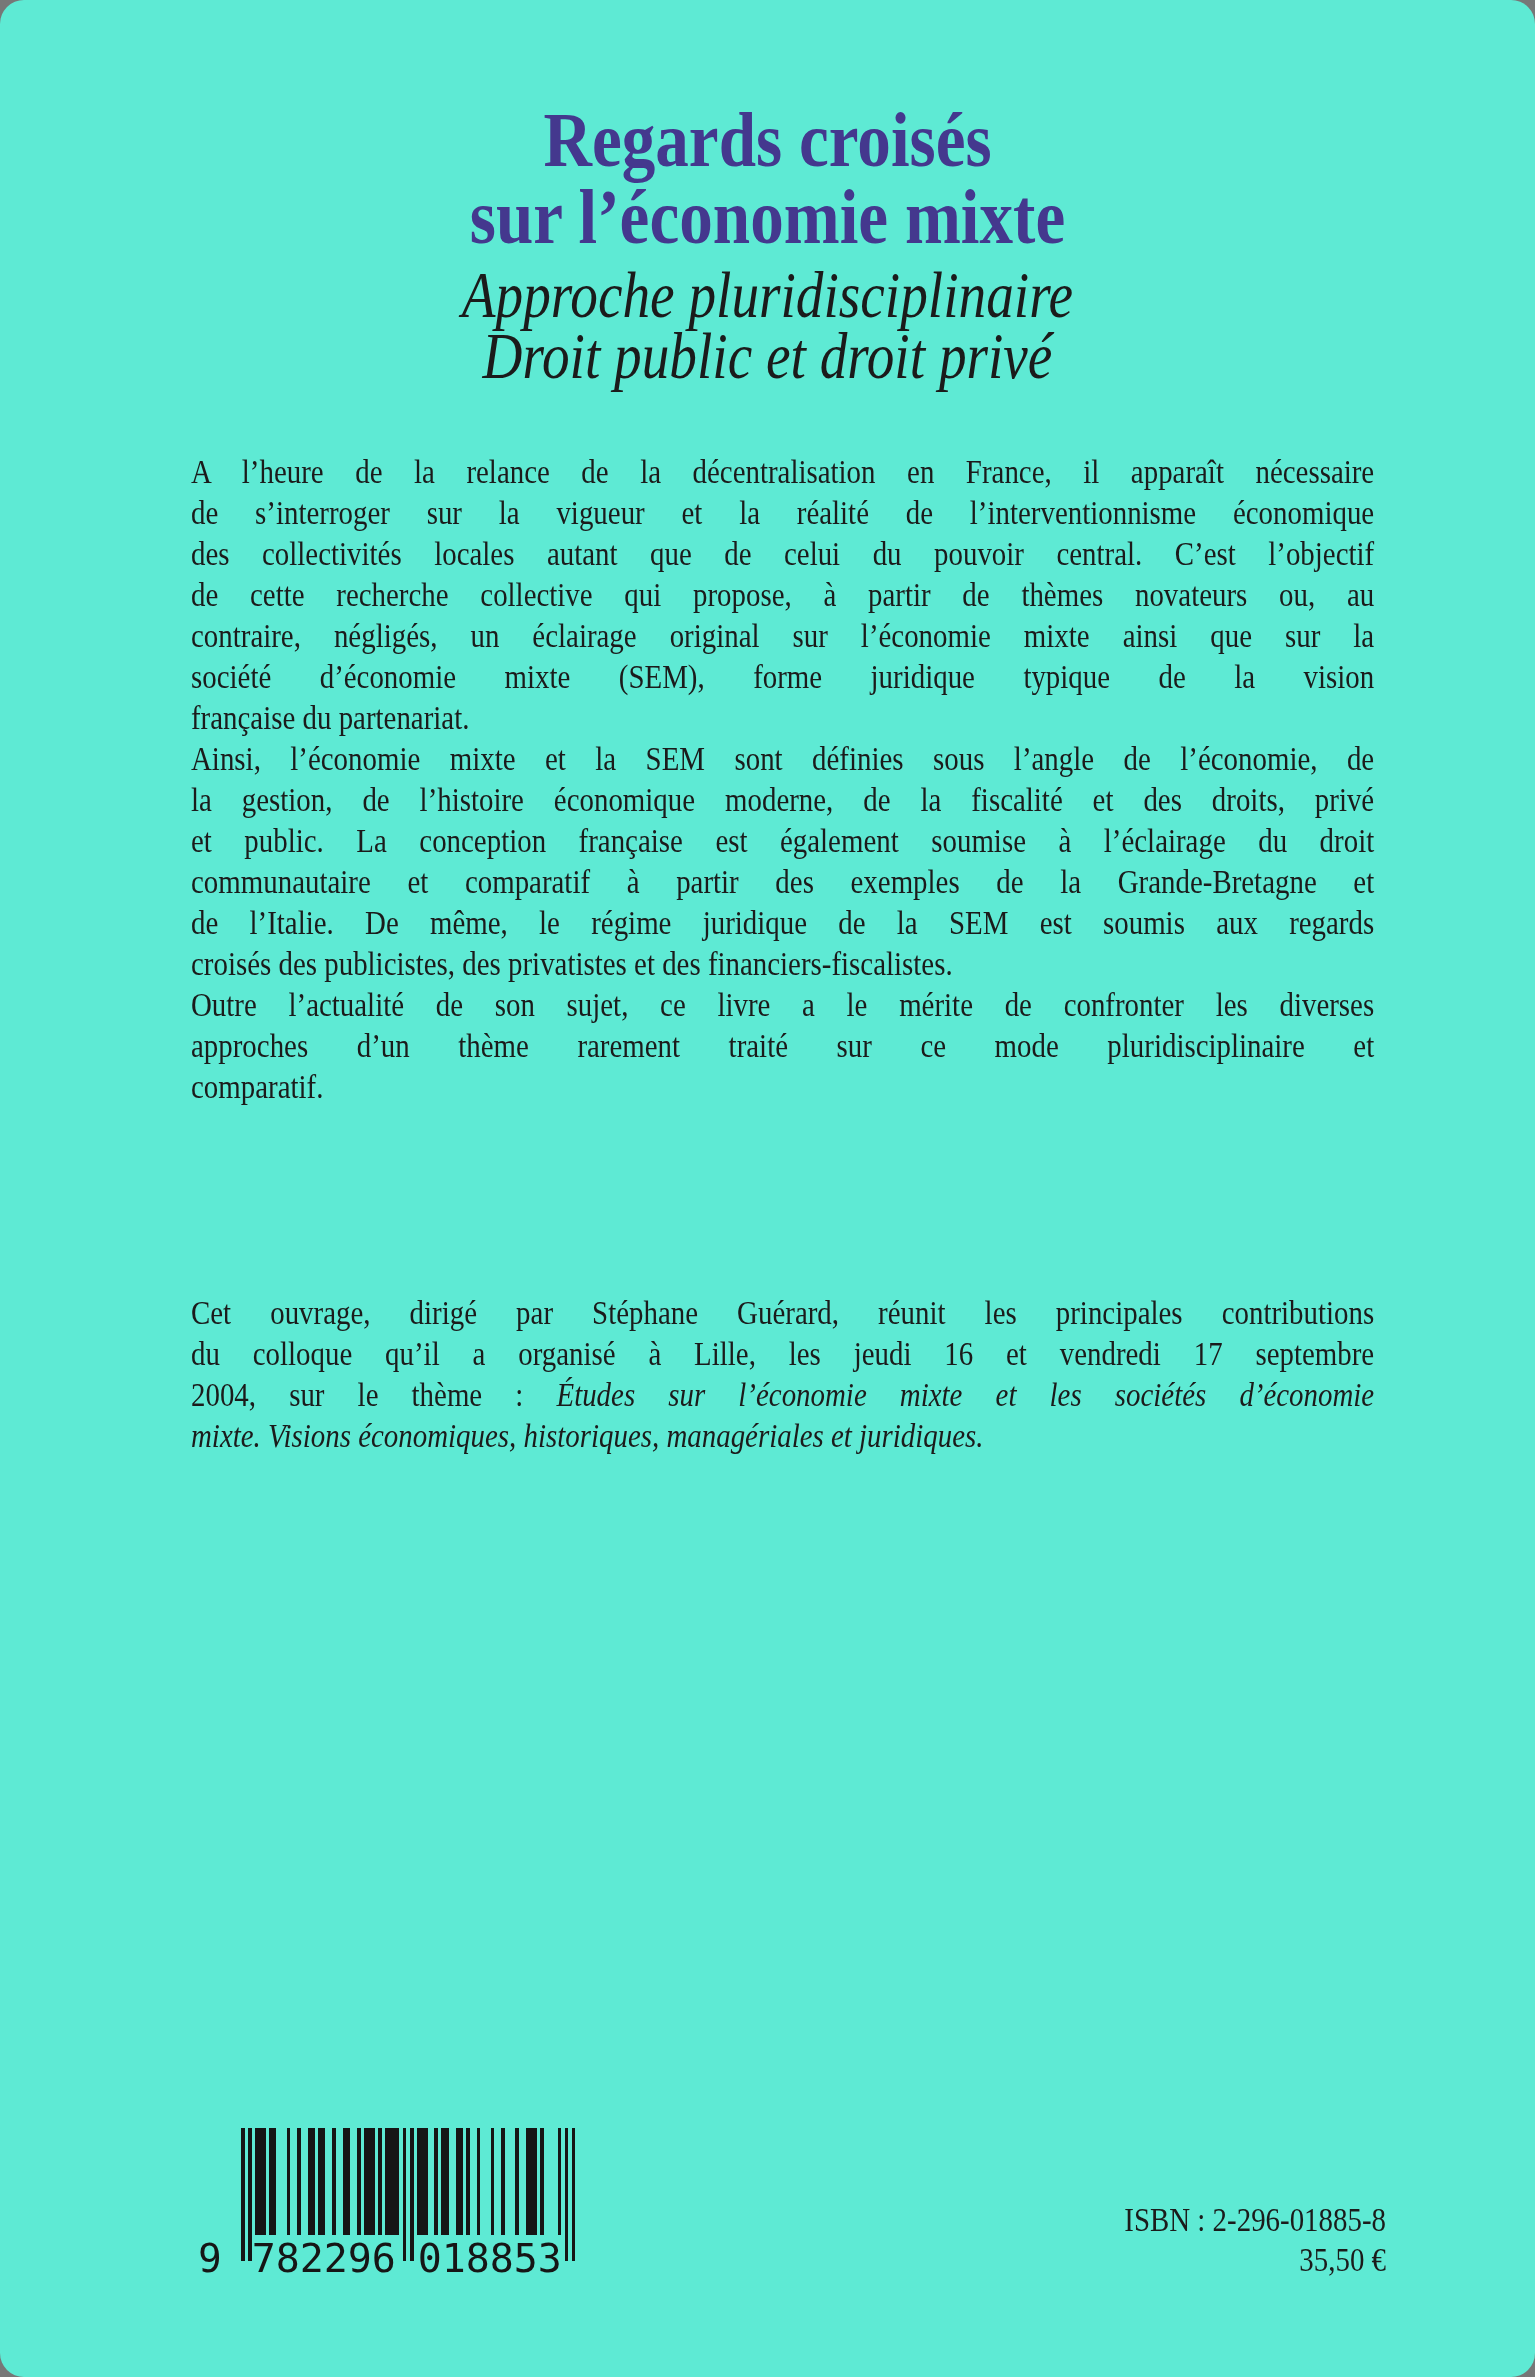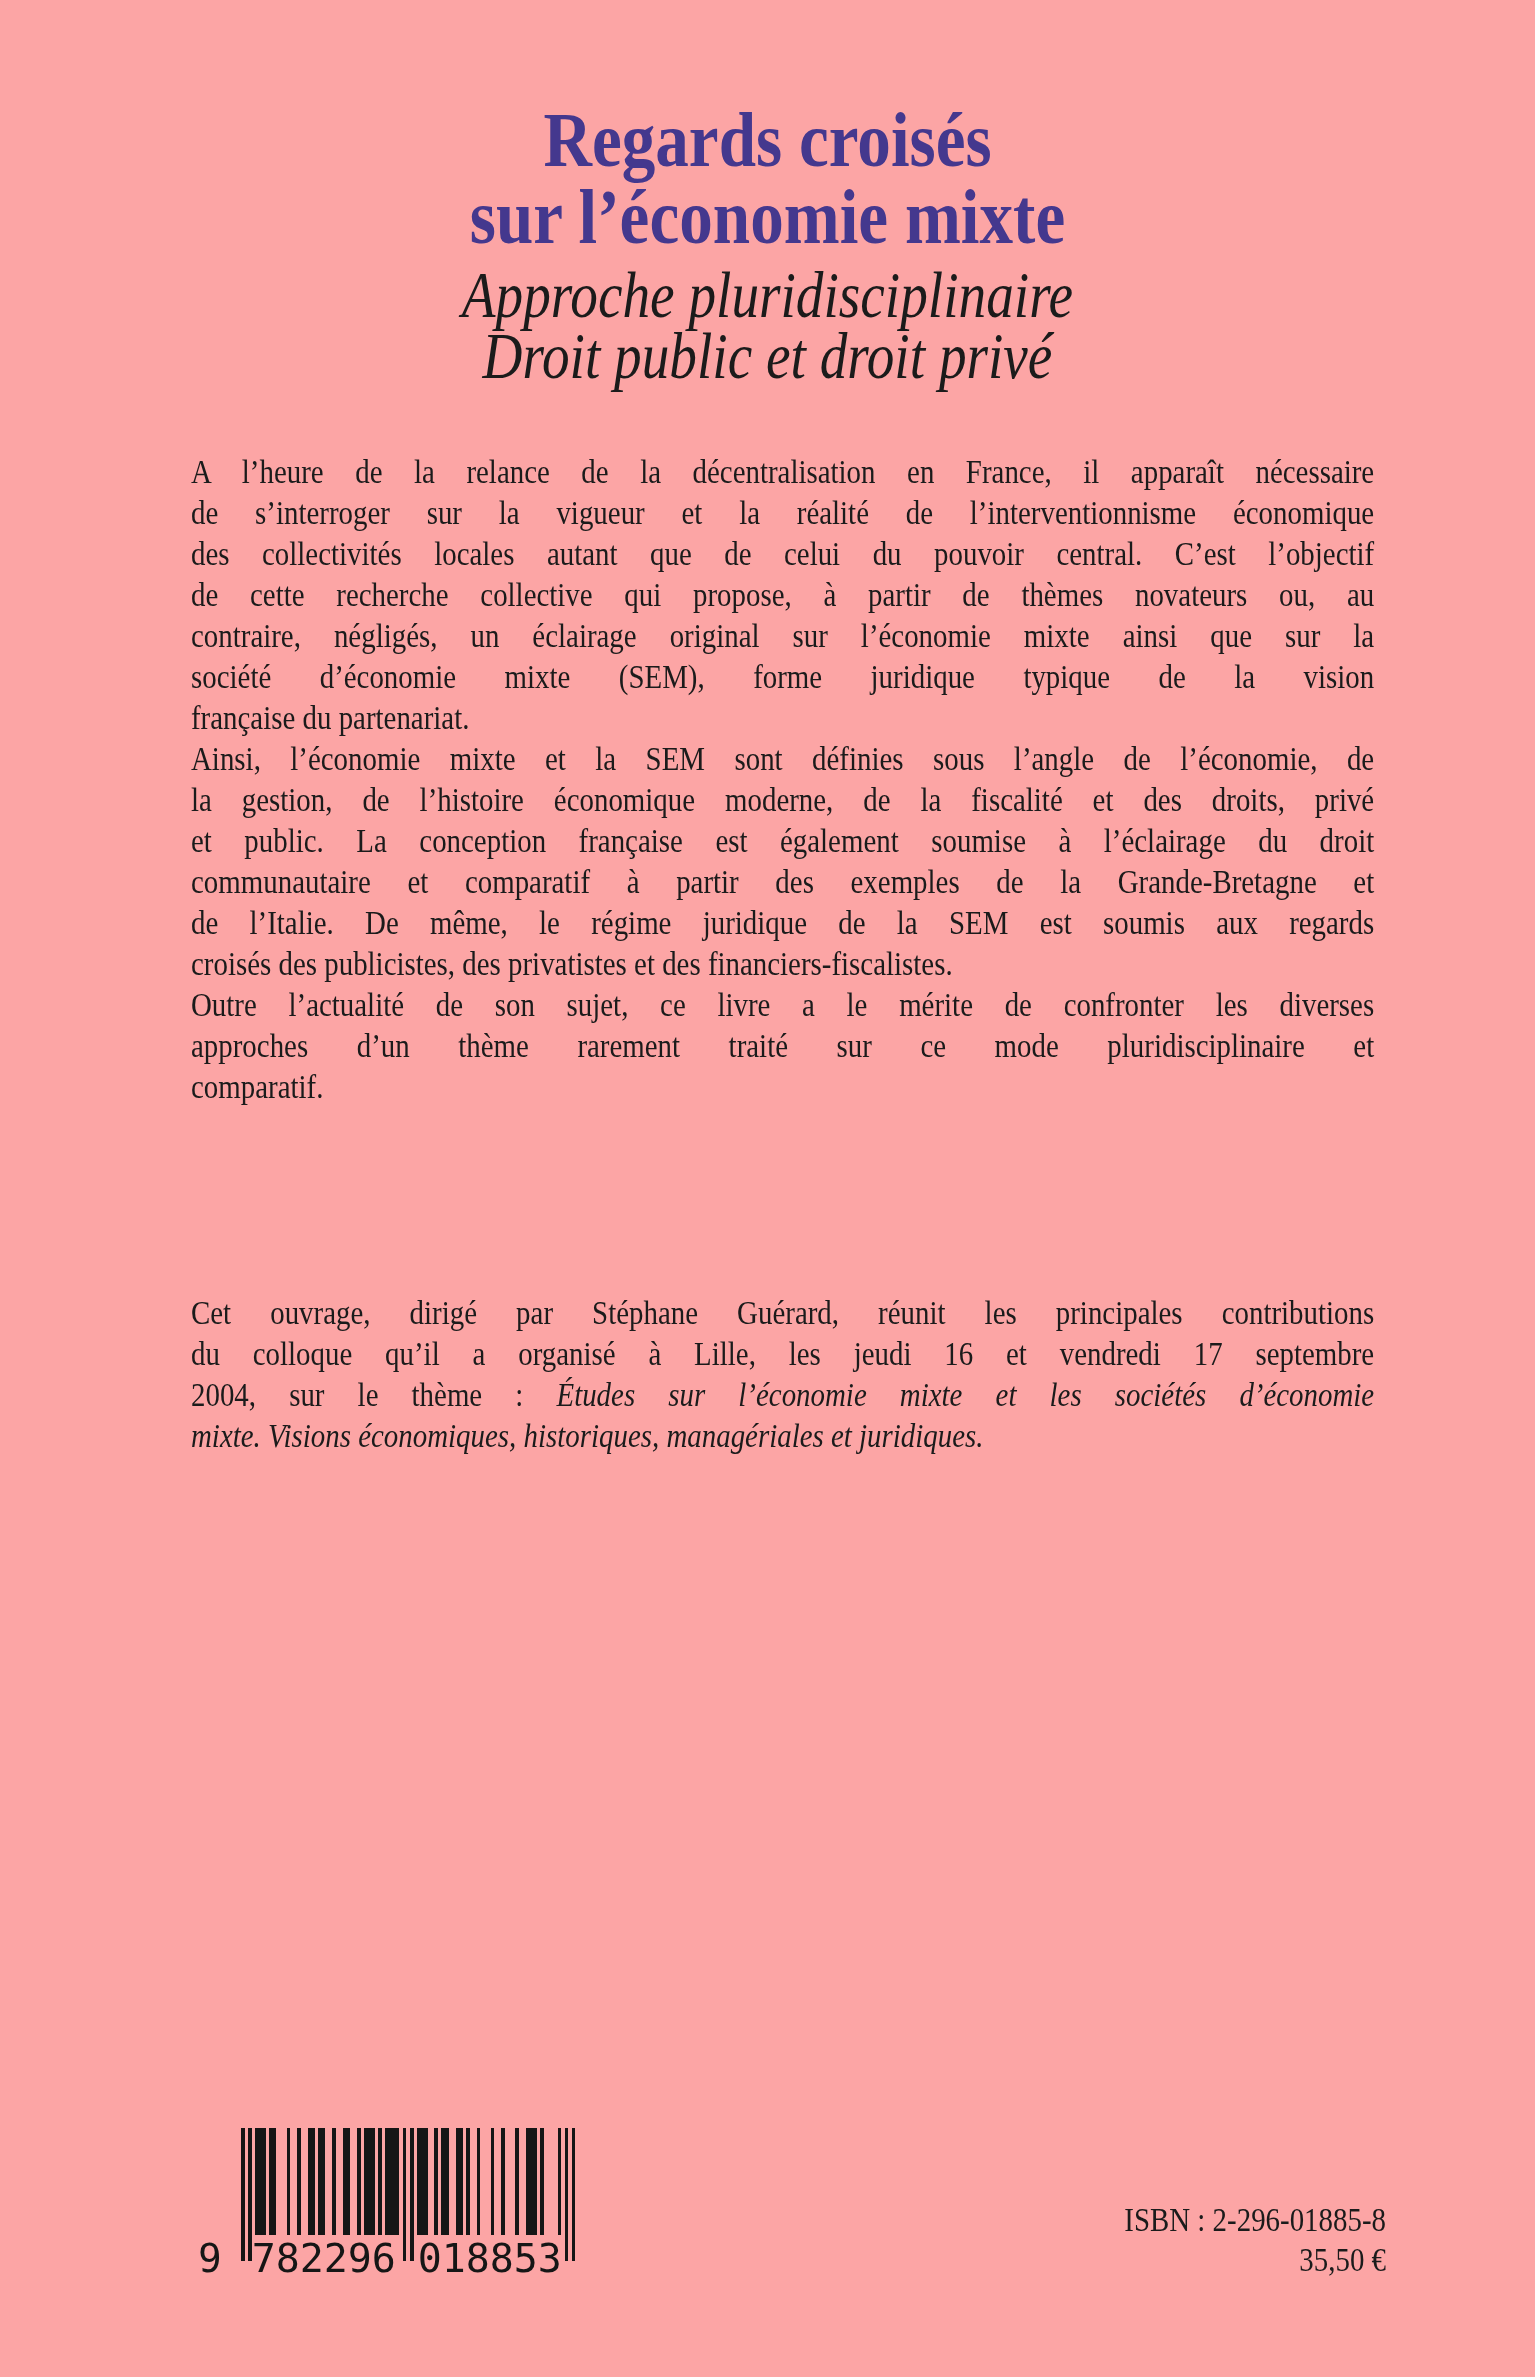--- a/index.html
+++ b/index.html
@@ -1,18 +1,18 @@
 <!DOCTYPE html>
 <html style="--accent: #44388e;font-size:13.4px"><head>
 <meta charset="utf-8">
 <style>
   html,body{margin:0;padding:0;background:#777;}
   #page{
-    position:relative; width:1535px; height:2377px; background:#fca5a5;
-    font-family:"Liberation Serif", serif; color:#1b1b1b; overflow:hidden;
+    position:relative; width:1535px; height:2377px; background:#5eead4;
+    font-family:"Liberation Serif", serif; color:#1b1b1b; overflow:hidden;border-radius:24px;
   }
   
   #header{
     position:absolute; left:0; top:101px; width:1535px; text-align:center;
     transform:scaleX(0.85); transform-origin:50% 0;
   }
   #title{ font-size:79px; line-height:77px; font-weight:bold; color:var(--accent,#44388e); }
   #subtitle{ margin-top:10px; font-size:65px; line-height:61px; font-style:italic; color:#1b1b1b; }
   
   .textblock{

